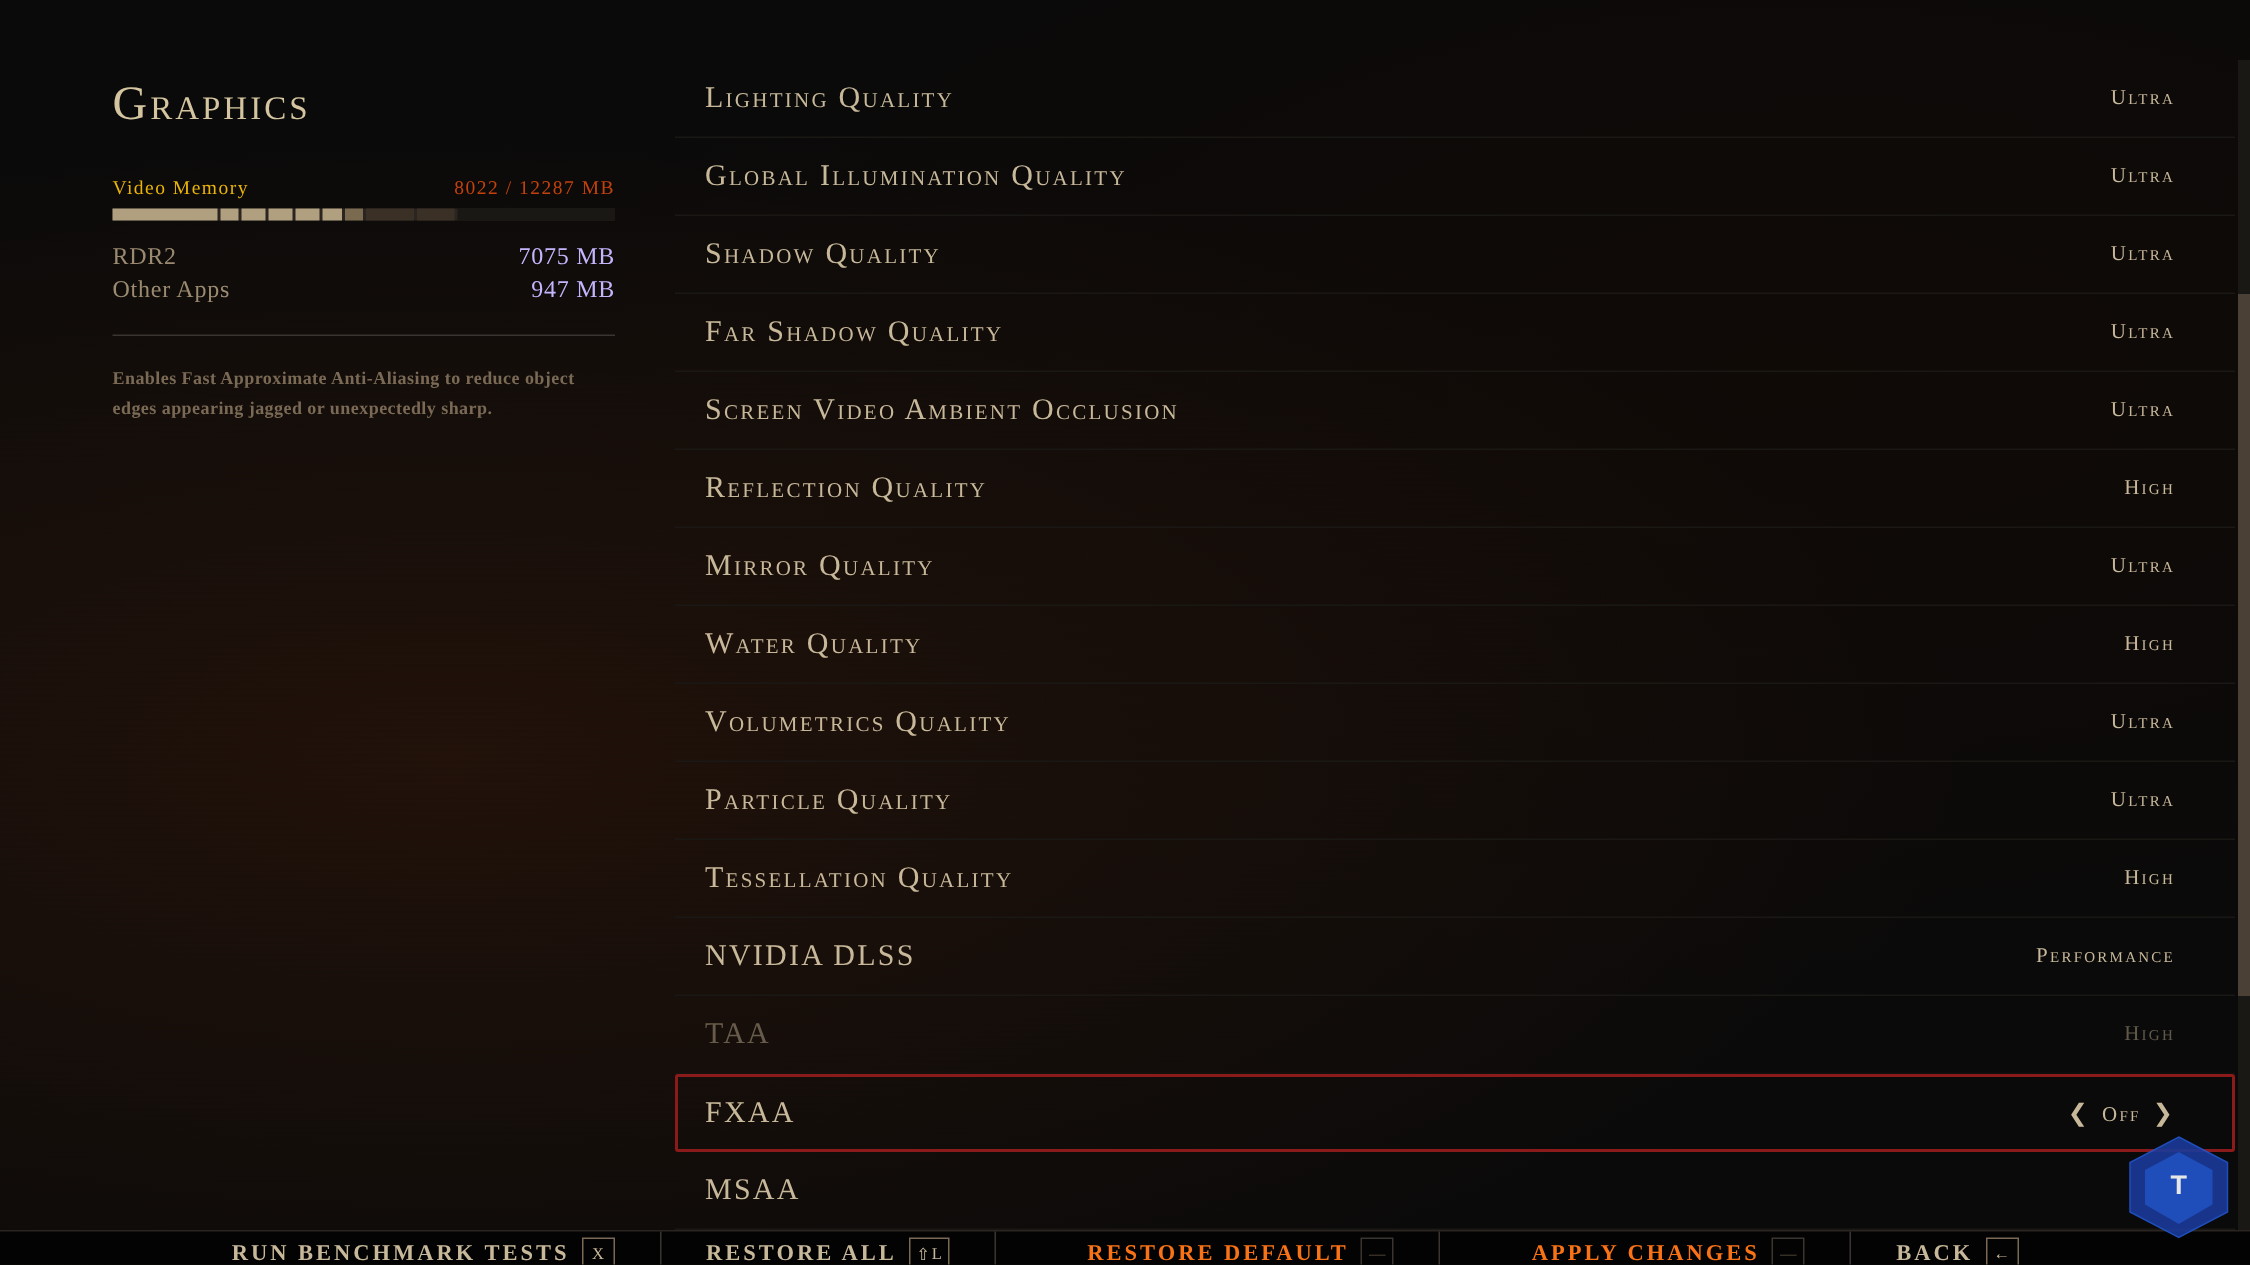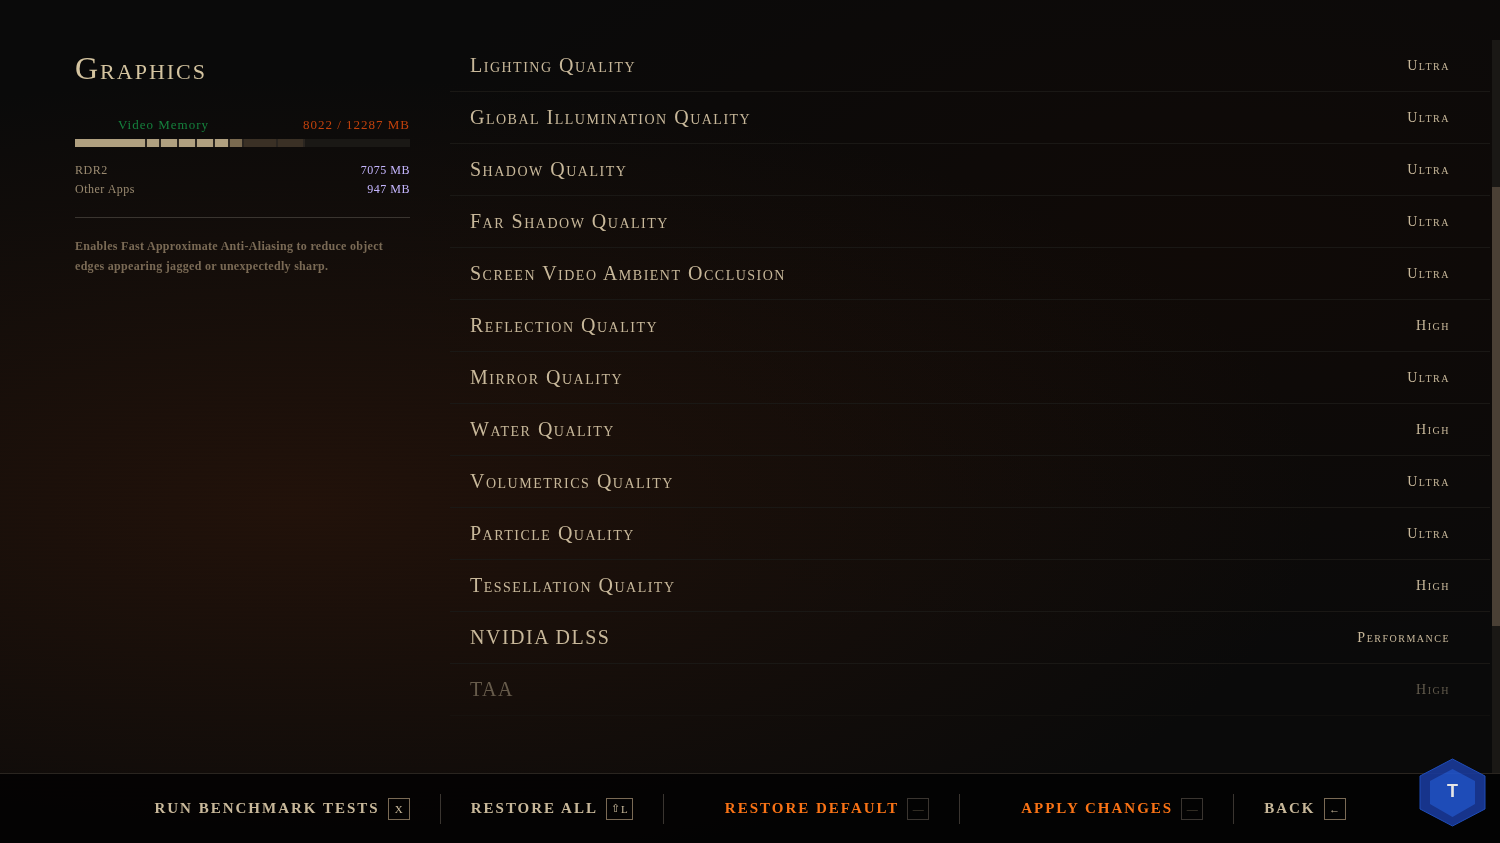--- a/index.html
+++ b/index.html
@@ -71,22 +71,21 @@
       font-size: 13px;
       letter-spacing: 1px;
       color: #9a8a70;
       margin-bottom: 6px;
       display: flex;
       justify-content: space-between;
       align-items: center;
     }
 
     .memory-label .label-text {
-      color: #15803d;
-      margin-left: 43px;
+      color: #eab308;
     }
 
     .memory-label .value-text {
       color: #c2410c;
     }
 
     .memory-bar-container {
       width: 100%;
       height: 8px;
       background: #2a2520;
@@ -99,21 +98,21 @@
       height: 100%;
     }
 
     .memory-apps {
       margin-bottom: 20px;
     }
 
     .memory-app-row {
       display: flex;
       justify-content: space-between;
-      font-size: 12px;
+      font-size: 16px;
       color: #9a8a70;
       margin-bottom: 4px;
       letter-spacing: 0.5px;
     }
 
     .memory-app-row .app-name { color: #9a8a70; }
     .memory-app-row .app-size { color: #c4b5fd; }
 
     .divider-line {
       width: 100%;
@@ -394,20 +393,32 @@
             <div class="setting-value">
               <span>Performance</span>
             </div>
           </div>
           <div class="setting-row dimmed">
             <span class="setting-name">TAA</span>
             <div class="setting-value">
               <span>High</span>
             </div>
           </div>
+          <div class="setting-row selected-row">
+            <span class="setting-name">FXAA</span>
+            <div class="setting-value">
+              <span class="arrow-left">❮</span>
+              <span>Off</span>
+              <span class="arrow-right">❯</span>
+            </div>
+          </div>
+          <div class="setting-row">
+            <span class="setting-name">MSAA</span>
+            <div class="setting-value"></div>
+          </div>
         </div>
       <div class="scrollbar-track">
         <div class="scrollbar-thumb"></div>
       </div>
     </div>
 
   </div>
 
   <div class="bottom-bar" id="bottom-bar">
   <div class="bottom-action">

